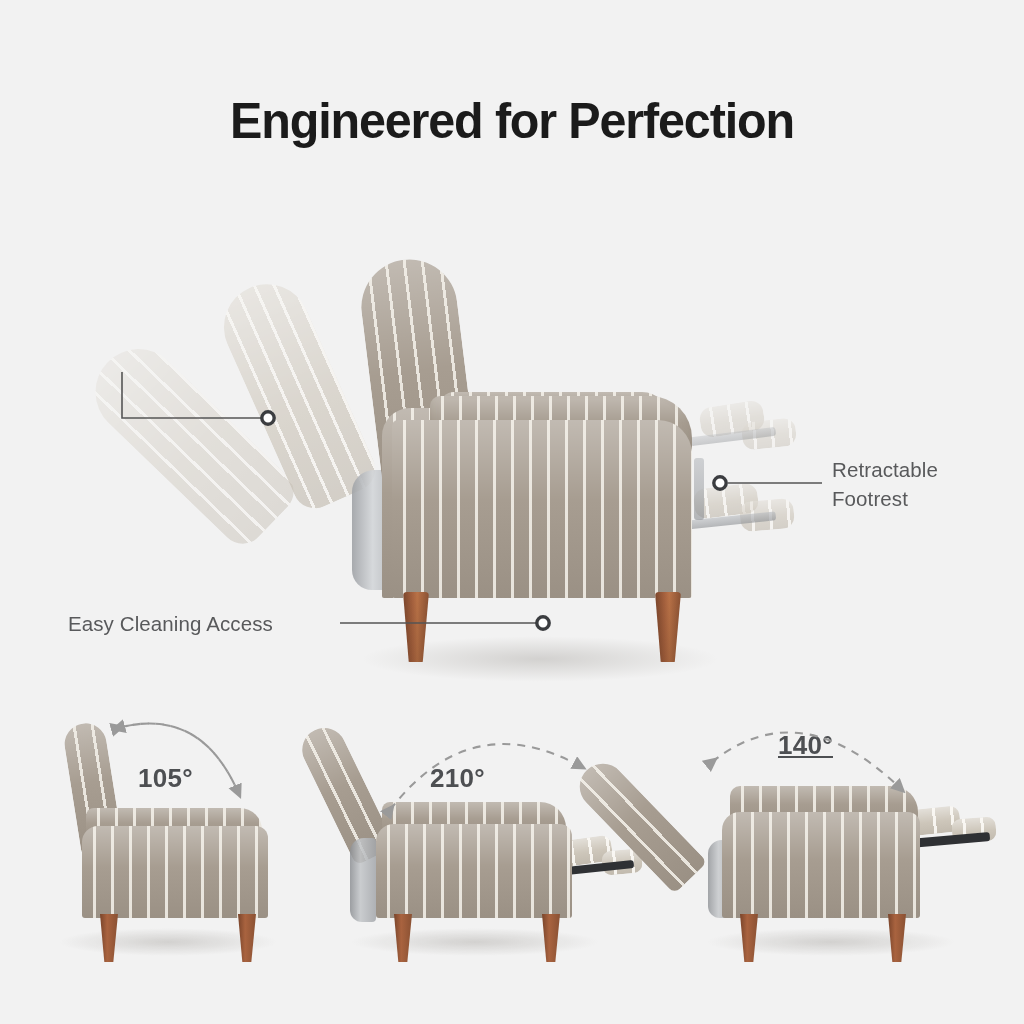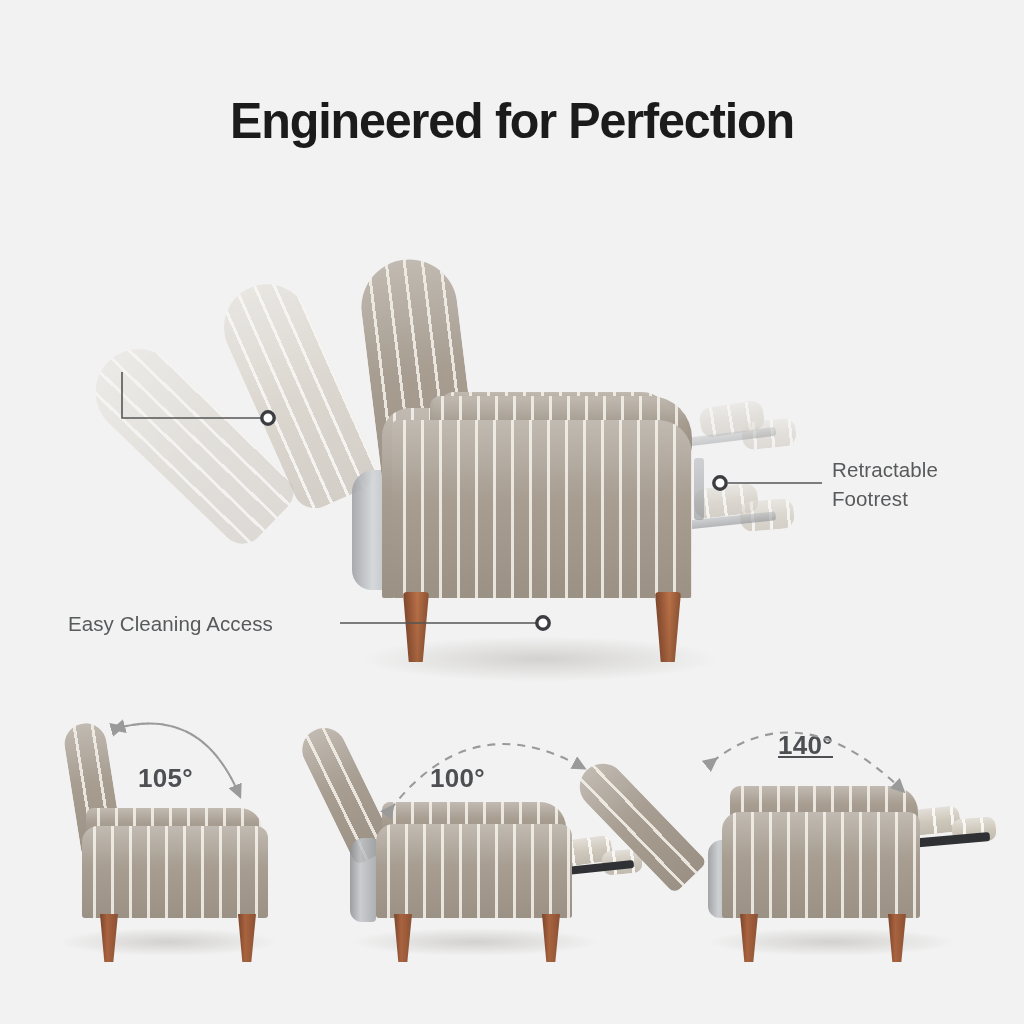--- a/index.html
+++ b/index.html
@@ -246,21 +246,21 @@
       <div class="fab-lite" style="position:absolute;left:292px;top:128px;width:44px;height:24px;border-radius:9px;transform:rotate(-4deg);"></div>
       <div style="position:absolute;left:238px;top:146px;width:92px;height:9px;background:#2f3134;border-radius:3px;transform:rotate(-5deg);"></div>
       <div class="mbody fab" style="left:70px;top:96px;width:188px;height:40px;border-radius:10px 26px 4px 4px;"></div>
       <div class="mbody fab" style="left:62px;top:122px;width:198px;height:106px;border-radius:18px 12px 3px 3px;"></div>
       <div class="mleg" style="left:80px;top:224px;width:18px;height:48px;"></div>
       <div class="mleg" style="left:228px;top:224px;width:18px;height:48px;"></div>
     </div>
   </div>
 
   <div class="angle-label" id="ang-1">105°</div>
-  <div class="angle-label" id="ang-2">100°</div>
+  <div class="angle-label" id="ang-2">210°</div>
   <div class="angle-label" id="ang-3">140°</div>
 
   <svg id="arcs" viewBox="0 0 1024 1024">
     <defs>
       <marker id="ah" markerWidth="7" markerHeight="7" refX="3.4" refY="3.4" orient="auto">
         <path d="M0,0 L7,3.4 L0,6.8 Z" fill="#9a9a9a"></path>
       </marker>
     </defs>
 
     <path d="M118,728 Q200,706 238,792" fill="none" stroke="#9a9a9a" stroke-width="2.1" stroke-dasharray="8 7" marker-start="url(#ah)" marker-end="url(#ah)" transform="rotate(180 118 728) rotate(-180 118 728)"></path>

